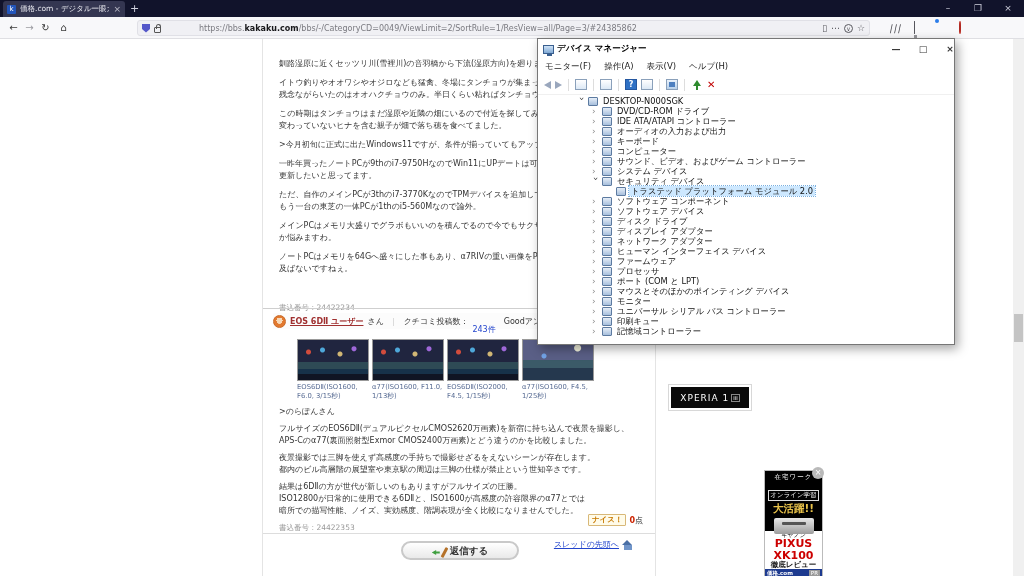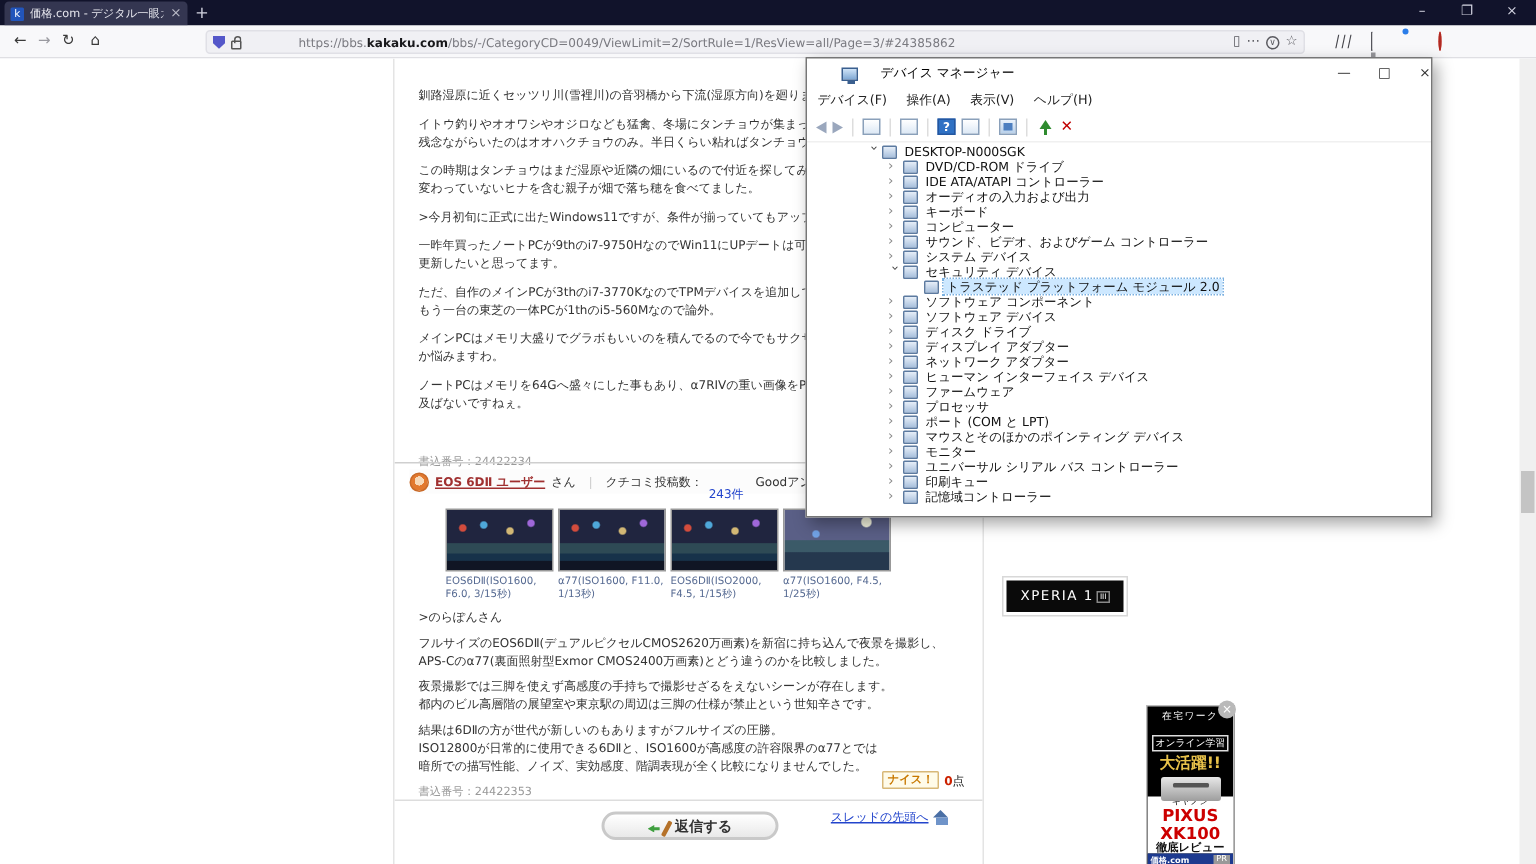--- a/index.html
+++ b/index.html
@@ -109,21 +109,21 @@
   .adclose{position:absolute;left:812px;top:428px;width:12px;height:12px;border-radius:50%;background:#b9b9b9;color:#fff;
            font-size:8px;line-height:12px;text-align:center;}
 
   
   .scrollbar{position:absolute;left:1013px;top:39px;width:11px;height:537px;background:#f0f0f0;}
   .scrollthumb{position:absolute;left:1px;top:275px;width:9px;height:28px;background:#c4c4c4;}
 
   
   .dm{position:absolute;left:537px;top:38px;width:418px;height:307px;background:#fff;border:1px solid #767676;
       box-shadow:3px 4px 10px rgba(0,0,0,.35);}
-  .dm-title{position:relative;height:20px;display:flex;align-items:center;padding-left:23px;gap:15px;border-bottom:0;}
+  .dm-title{position:relative;height:20px;display:flex;align-items:center;padding-left:5px;gap:3px;border-bottom:0;font-weight:bold;}
   .dm-ico{width:11px;height:9px;border:1px solid #3a5f8f;background:linear-gradient(#cfe3f7,#7fa8d4);position:relative;}
   .dm-ico:after{content:"";position:absolute;left:3px;bottom:-3px;width:5px;height:2px;background:#3a5f8f;}
   .dm-title-text{font-size:8.5px;color:#000;}
   .dm-ctl{position:absolute;top:0;height:20px;width:26px;text-align:center;font-size:9px;line-height:20px;color:#333;}
   .dm-menu{height:16px;display:flex;align-items:center;gap:13px;padding-left:7px;font-size:8.5px;color:#222;}
   .dm-toolbar{height:20px;display:flex;align-items:center;gap:4px;padding-left:6px;border-bottom:1px solid #f0f0f0;}
   .arrow-l{width:0;height:0;border-top:4px solid transparent;border-bottom:4px solid transparent;border-right:7px solid #9aa7bd;}
   .arrow-r{width:0;height:0;border-top:4px solid transparent;border-bottom:4px solid transparent;border-left:7px solid #9aa7bd;}
   .tsep{width:1px;height:12px;background:#ddd;margin:0 2px;}
   .tbico{width:12px;height:11px;border:1px solid #8aa0ba;background:linear-gradient(#ffffff,#dce8f5);}
@@ -311,21 +311,21 @@
   <div class="dm">
     <div class="dm-title">
       <span class="dm-ico"></span>
       <span class="dm-title-text">デバイス マネージャー</span>
       <span class="dm-ctl" style="left:345px;">—</span>
       <span class="dm-ctl" style="left:372px;">□</span>
       <span class="dm-ctl" style="left:399px;">×</span>
     </div>
     <div class="dm-menu">
 
-    <span class="dm-menu-item">デバイス(F)</span>
+    <span class="dm-menu-item">モニター(F)</span>
         <span class="dm-menu-item">操作(A)</span>
         <span class="dm-menu-item">表示(V)</span>
         <span class="dm-menu-item">ヘルプ(H)</span>
       </div>
     <div class="dm-toolbar">
       <span class="arrow-l"></span>
       <span class="arrow-r"></span>
       <span class="tsep"></span>
       <span class="tbico"></span>
       <span class="tsep"></span>

